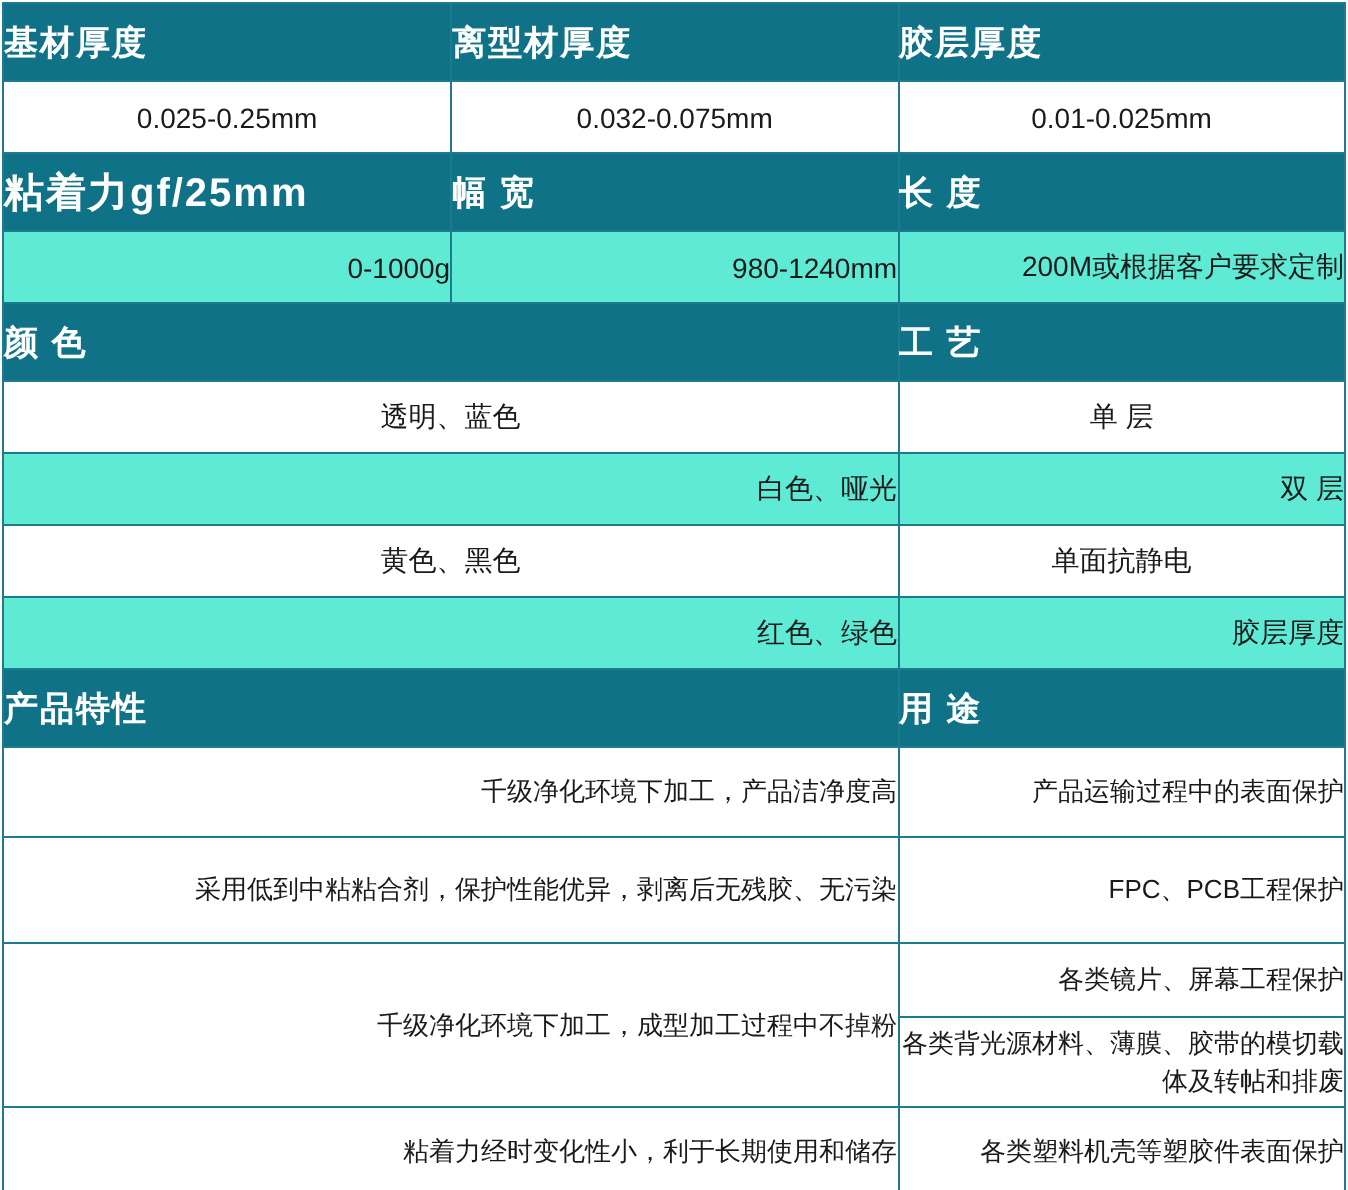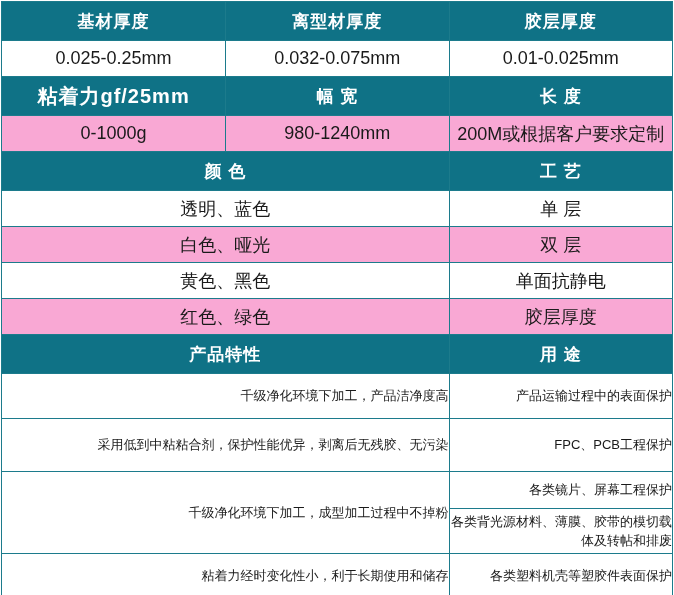--- a/index.html
+++ b/index.html
@@ -23,38 +23,38 @@
     border: 1px solid #1c7b8c;
     padding: 0;
     vertical-align: middle;
   }
   
   .hd {
     background: #0f7286;
     color: #ffffff;
     font-weight: bold;
     font-size: 17px;
-    text-align: center;
     height: 38px;
     letter-spacing: 1px;
   }
   .hd-sm {
     font-size: 20px;
   }
   
   .val {
     background: #ffffff;
     color: #1a1a1a;
-    font-size: 18px;
+    font-size: 14px;
     text-align: center;
     height: 35px;
   }
   
   .tint {
-    background: #f9a8d4;
+    background: #5eead4;
+    text-align: right;
   }
   .val-left {
     text-align: right;
     padding-left: 8px;
     font-size: 13px;
     line-height: 1.5;
   }
   .tall {
     height: 44px;
   }

